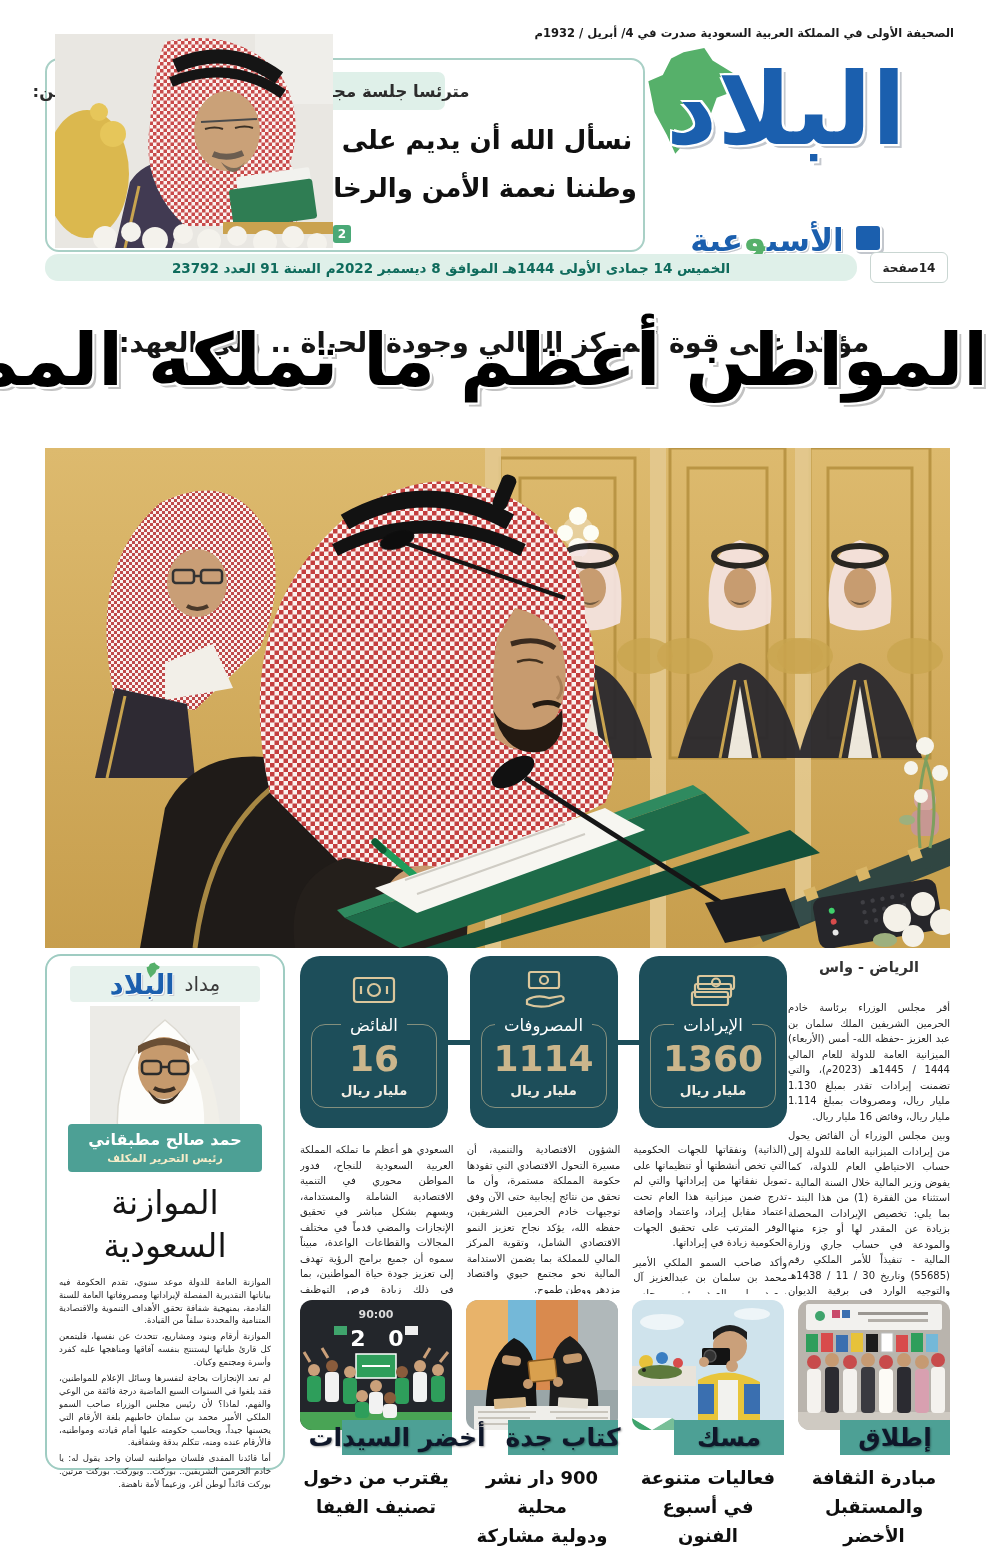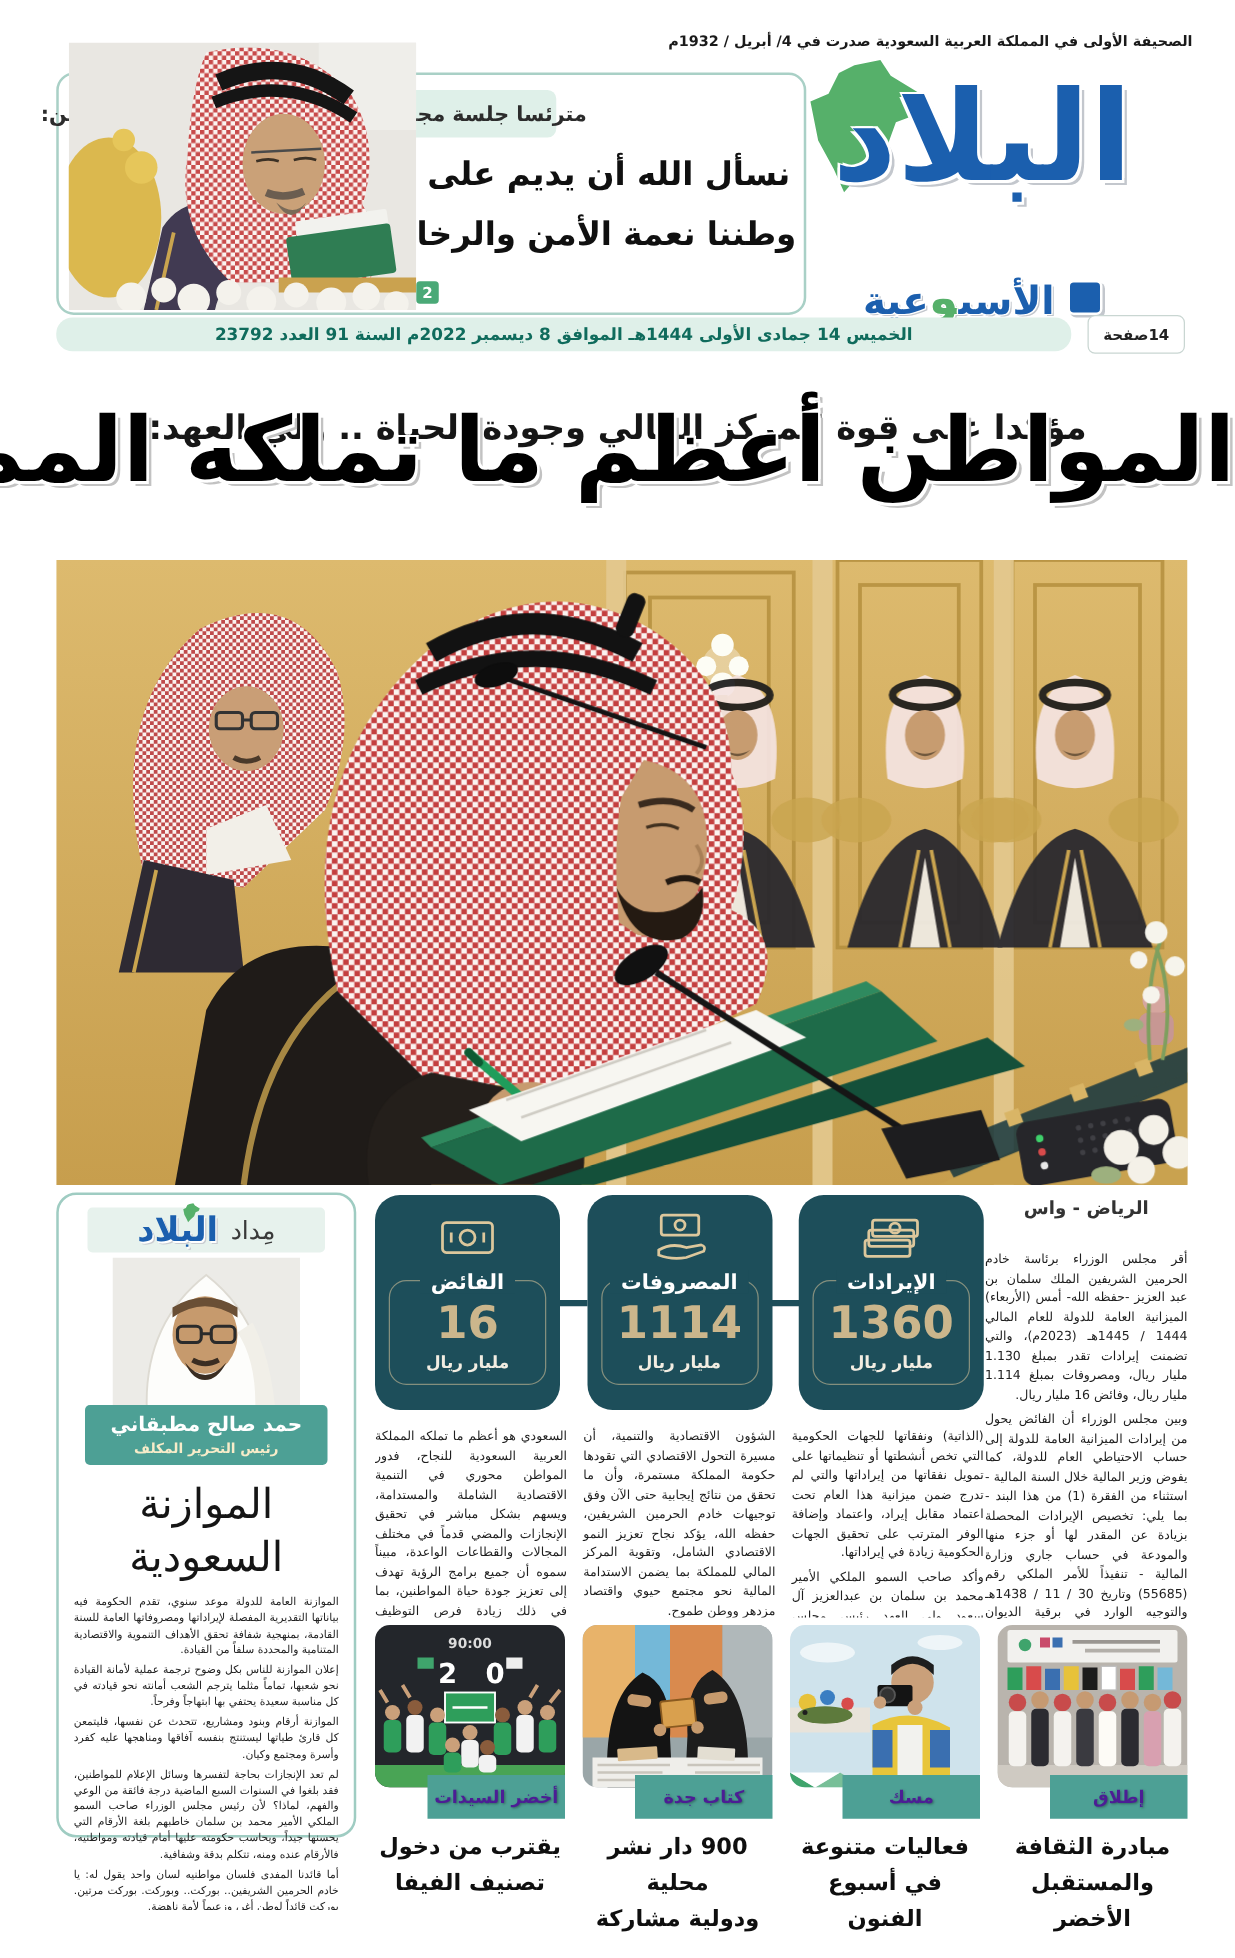--- a/index.html
+++ b/index.html
@@ -44,21 +44,21 @@
     font-size:72px;font-weight:bold;color:#000;white-space:nowrap;letter-spacing:-1px;
     text-shadow:-2px -2px 0 #fff,2px -2px 0 #fff,-2px 2px 0 #fff,2px 2px 0 #fff,4px 4px 0 #c2c2c2;}
   .main-photo{position:absolute;top:448px;left:45px;width:905px;height:500px;}
   
   .stats-row{position:absolute;top:956px;left:300px;width:487px;height:176px;display:flex;
     justify-content:space-between;direction:rtl;}
   .stat-card{width:148px;height:172px;background:#1d4e5a;border-radius:20px;text-align:center;
     box-sizing:border-box;padding-top:12px;position:relative;z-index:1;}
   .stat-icon{height:44px;}
   .stat-label{position:relative;z-index:2;display:inline-block;background:#1d4e5a;padding:0 9px;
-    font-weight:bold;color:#fff;font-size:16.5px;}
+    font-weight:normal;color:#fff;font-size:16.5px;}
   .stat-frame{border:1px solid rgba(217,196,154,.55);border-radius:14px;margin:-11px 11px 16px;
     padding:16px 2px 9px;}
   .stat-value{font-size:36px;font-weight:bold;color:#cbb68c;line-height:1;direction:ltr;}
   .stat-unit{font-size:13.5px;font-weight:bold;color:#f2ede2;margin-top:5px;}
   .connector{position:absolute;top:84px;width:26px;height:5px;background:#1d4e5a;z-index:0;}
   .conn-a{left:144px;} .conn-b{left:314px;}
   
   .article-col{position:absolute;top:956px;right:38px;width:162px;height:340px;overflow:hidden;
     text-align:justify;font-size:10px;line-height:1.55;color:#1e1e1e;}
   .byline{text-align:center;font-weight:bold;font-size:14.5px;color:#333;margin:0 0 22px;letter-spacing:1px;}
@@ -82,21 +82,21 @@
   .author-name{font-size:16px;font-weight:bold;color:#fff;}
   .author-role{font-size:11px;font-weight:bold;color:#f7ecc9;margin-top:3px;}
   .sidebar-title{font-size:33px;color:#151515;line-height:1.3;margin:10px 0 8px;}
   .sidebar-text{text-align:justify;font-size:8.6px;line-height:1.5;color:#222;height:252px;overflow:hidden;}
   .sidebar-text p{margin:0 0 3px;}
   
   .bottom-strip{position:absolute;top:1300px;left:300px;width:650px;display:flex;gap:14px;direction:rtl;}
   .news-item{width:152px;}
   .item-photo{width:152px;height:130px;border-radius:12px;overflow:hidden;display:block;}
   .item-banner{position:relative;z-index:2;margin-top:-10px;height:35px;background:#4da095;
-    display:flex;align-items:center;justify-content:center;color:#4c1d95;font-weight:bold;font-size:14px;
+    display:flex;align-items:center;justify-content:center;color:#0f172a;font-weight:bold;font-size:25px;
     text-shadow:1px 1px 2px rgba(0,0,0,.35);white-space:nowrap;margin-left:42px;}
   .item-caption{margin-top:9px;text-align:center;font-size:18px;font-weight:bold;color:#0f0f0f;line-height:1.6;}
 </style>
 </head>
 <body>
 
 <div class="page">
 
   <div class="masthead">
     <div class="tagline">الصحيفة الأولى في المملكة العربية السعودية  صدرت في 4/ أبريل / 1932م</div>
@@ -427,21 +427,20 @@
     <div class="author-banner">
       <div class="author-name">حمد صالح مطبقاني</div>
       <div class="author-role">رئيس التحرير المكلف</div>
     </div>
     <div class="sidebar-title">
       <div>الموازنة</div>
       <div>السعودية</div>
     </div>
     <div class="sidebar-text">
       <p>الموازنة العامة للدولة موعد سنوي، تقدم الحكومة فيه بياناتها التقديرية المفصلة لإيراداتها ومصروفاتها العامة للسنة القادمة، بمنهجية شفافة تحقق الأهداف التنموية والاقتصادية المتنامية والمحددة سلفاً من القيادة.</p>
-      <p>إعلان الموازنة للناس بكل وضوح ترجمة عملية لأمانة القيادة نحو شعبها، تماماً مثلما يترجم الشعب أمانته نحو قيادته في كل مناسبة سعيدة يحتفي بها ابتهاجاً وفرحاً.</p>
       <p>الموازنة أرقام وبنود ومشاريع، تتحدث عن نفسها، فليتمعن كل قارئ طياتها ليستنتج بنفسه آفاقها ومناهجها عليه كفرد وأسرة ومجتمع وكيان.</p>
       <p>لم تعد الإنجازات بحاجة لتفسرها وسائل الإعلام للمواطنين، فقد بلغوا في السنوات السبع الماضية درجة فائقة من الوعي والفهم، لماذا؟ لأن رئيس مجلس الوزراء صاحب السمو الملكي الأمير محمد بن سلمان خاطبهم بلغة الأرقام التي يحسنها جيداً، ويحاسب حكومته عليها أمام قيادته ومواطنيه، فالأرقام عنده ومنه، تتكلم بدقة وشفافية.</p>
       <p>أما قائدنا المفدى فلسان مواطنيه لسان واحد يقول له: يا خادم الحرمين الشريفين.. بوركت.. وبوركت. بوركت مرتين. بوركت قائداً لوطن أغر، وزعيماً لأمة ناهضة.</p>
 
     </div>
   </div>
 
   <div class="bottom-strip">
 
     <div class="news-item">

